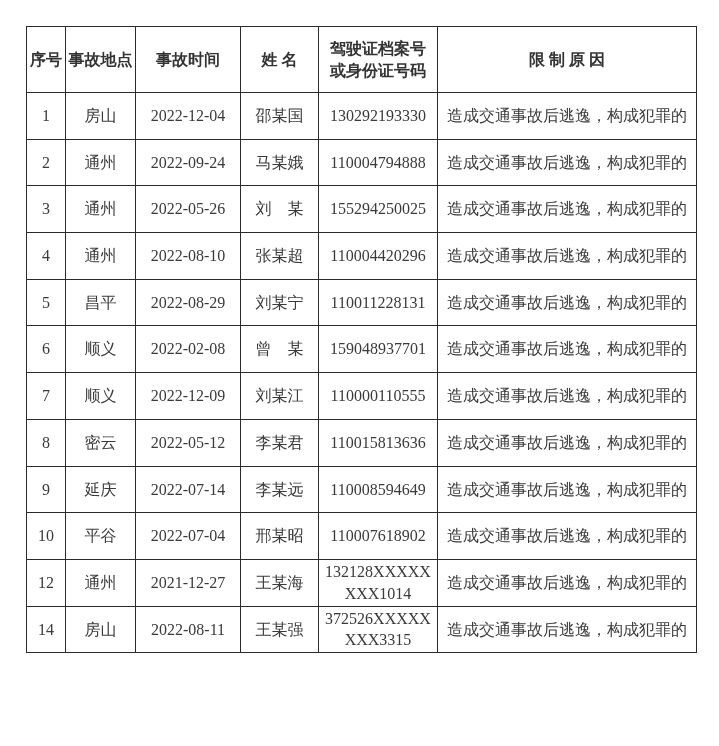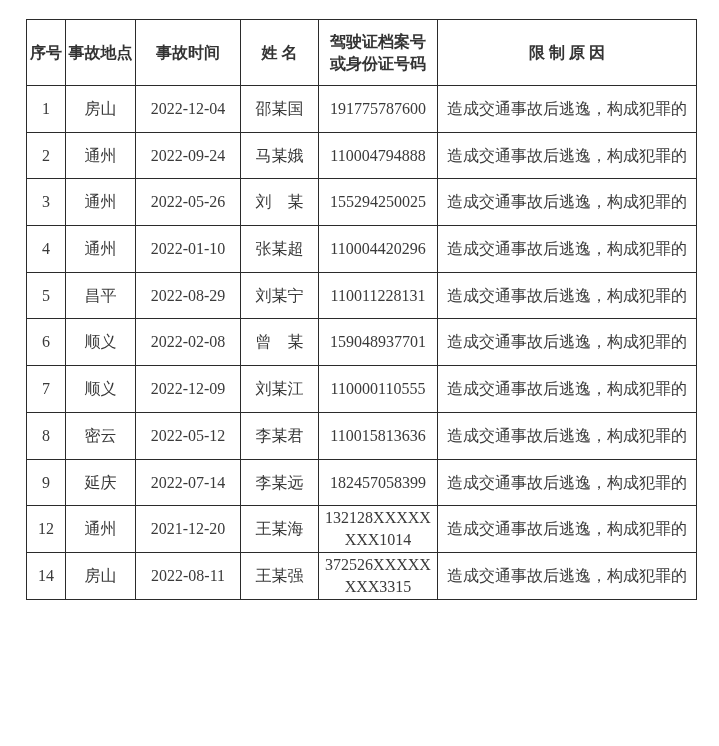--- a/index.html
+++ b/index.html
@@ -5,21 +5,21 @@
   html,body{margin:0;padding:0;}
   body{
     width:719px;height:746px;background:#ffffff;
     font-family:"Liberation Serif","DejaVu Serif",serif;
   }
   .sheet{
     position:relative;width:719px;height:746px;background:#ffffff;
     color:#3a3a3a;
   }
   table.restriction{
-    position:absolute;left:26px;top:19px;width:670px;
+    position:absolute;left:26px;top:26px;width:670px;
     border-collapse:collapse;table-layout:fixed;
   }
   col.c-no{width:39px}
   col.c-place{width:70px}
   col.c-date{width:105px}
   col.c-name{width:78px}
   col.c-id{width:119px}
   col.c-reason{width:259px}
   th,td{
     border:1.5px solid #2b2b2b;
@@ -57,21 +57,21 @@
 或身份证号码</th>
         <th>限 制 原 因</th>
       </tr>
     </thead>
     <tbody>
       <tr>
         <td>1</td>
         <td>房山</td>
         <td>2022-12-04</td>
         <td>邵某国</td>
-        <td class="id-cell">191775787600</td>
+        <td class="id-cell">130292193330</td>
         <td>造成交通事故后逃逸，构成犯罪的</td>
       </tr>
       <tr>
         <td>2</td>
         <td>通州</td>
         <td>2022-09-24</td>
         <td>马某娥</td>
         <td class="id-cell">110004794888</td>
         <td>造成交通事故后逃逸，构成犯罪的</td>
       </tr>
@@ -79,21 +79,21 @@
         <td>3</td>
         <td>通州</td>
         <td>2022-05-26</td>
         <td>刘　某</td>
         <td class="id-cell">155294250025</td>
         <td>造成交通事故后逃逸，构成犯罪的</td>
       </tr>
       <tr>
         <td>4</td>
         <td>通州</td>
-        <td>2022-01-10</td>
+        <td>2022-08-10</td>
         <td>张某超</td>
         <td class="id-cell">110004420296</td>
         <td>造成交通事故后逃逸，构成犯罪的</td>
       </tr>
       <tr>
         <td>5</td>
         <td>昌平</td>
         <td>2022-08-29</td>
         <td>刘某宁</td>
         <td class="id-cell">110011228131</td>
@@ -121,27 +121,35 @@
         <td>2022-05-12</td>
         <td>李某君</td>
         <td class="id-cell">110015813636</td>
         <td>造成交通事故后逃逸，构成犯罪的</td>
       </tr>
       <tr>
         <td>9</td>
         <td>延庆</td>
         <td>2022-07-14</td>
         <td>李某远</td>
-        <td class="id-cell">182457058399</td>
+        <td class="id-cell">110008594649</td>
+        <td>造成交通事故后逃逸，构成犯罪的</td>
+      </tr>
+      <tr>
+        <td>10</td>
+        <td>平谷</td>
+        <td>2022-07-04</td>
+        <td>邢某昭</td>
+        <td class="id-cell">110007618902</td>
         <td>造成交通事故后逃逸，构成犯罪的</td>
       </tr>
       <tr>
         <td>12</td>
         <td>通州</td>
-        <td>2021-12-20</td>
+        <td>2021-12-27</td>
         <td>王某海</td>
         <td class="id-cell">132128XXXXXXXX1014</td>
         <td>造成交通事故后逃逸，构成犯罪的</td>
       </tr>
       <tr>
         <td>14</td>
         <td>房山</td>
         <td>2022-08-11</td>
         <td>王某强</td>
         <td class="id-cell">372526XXXXXXXX3315</td>

